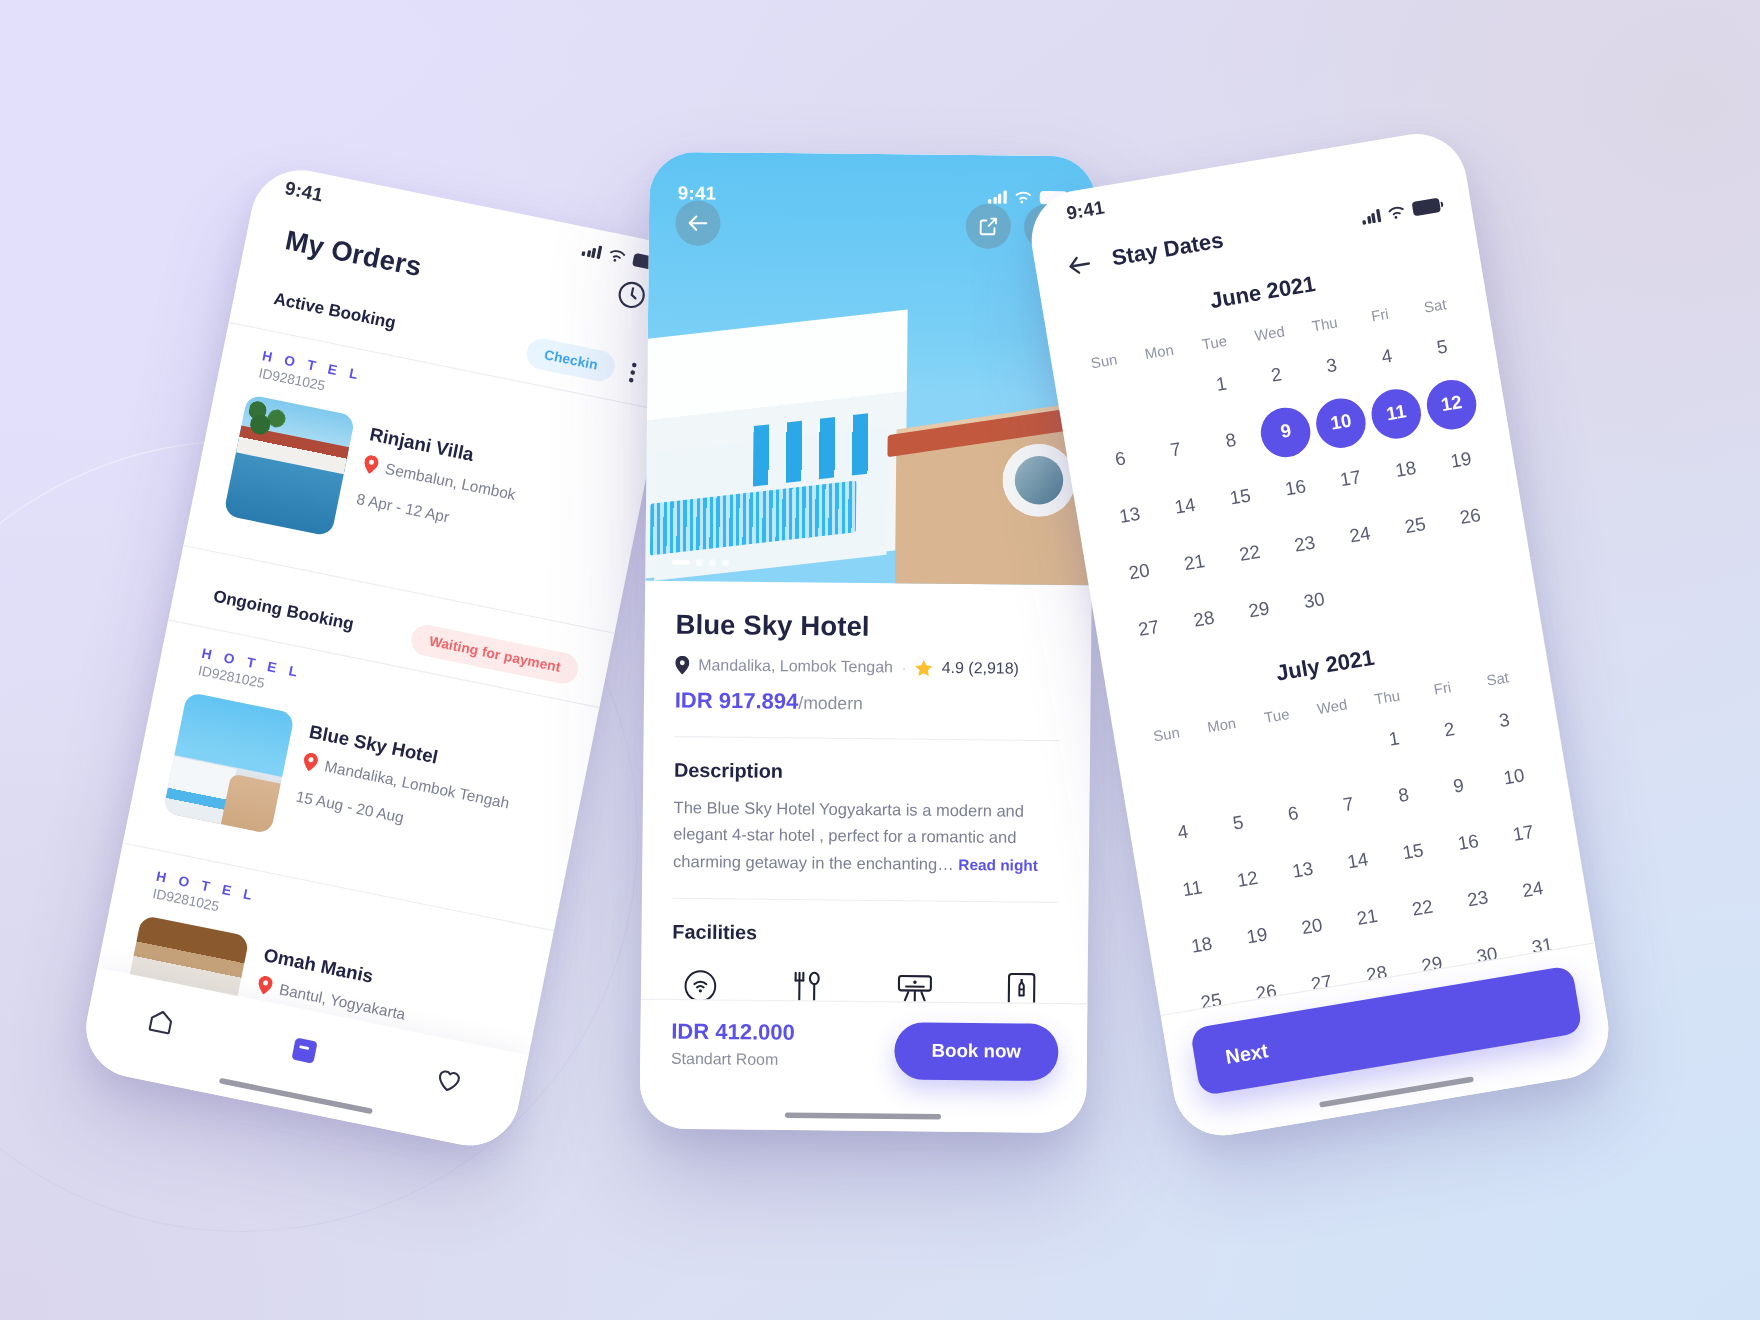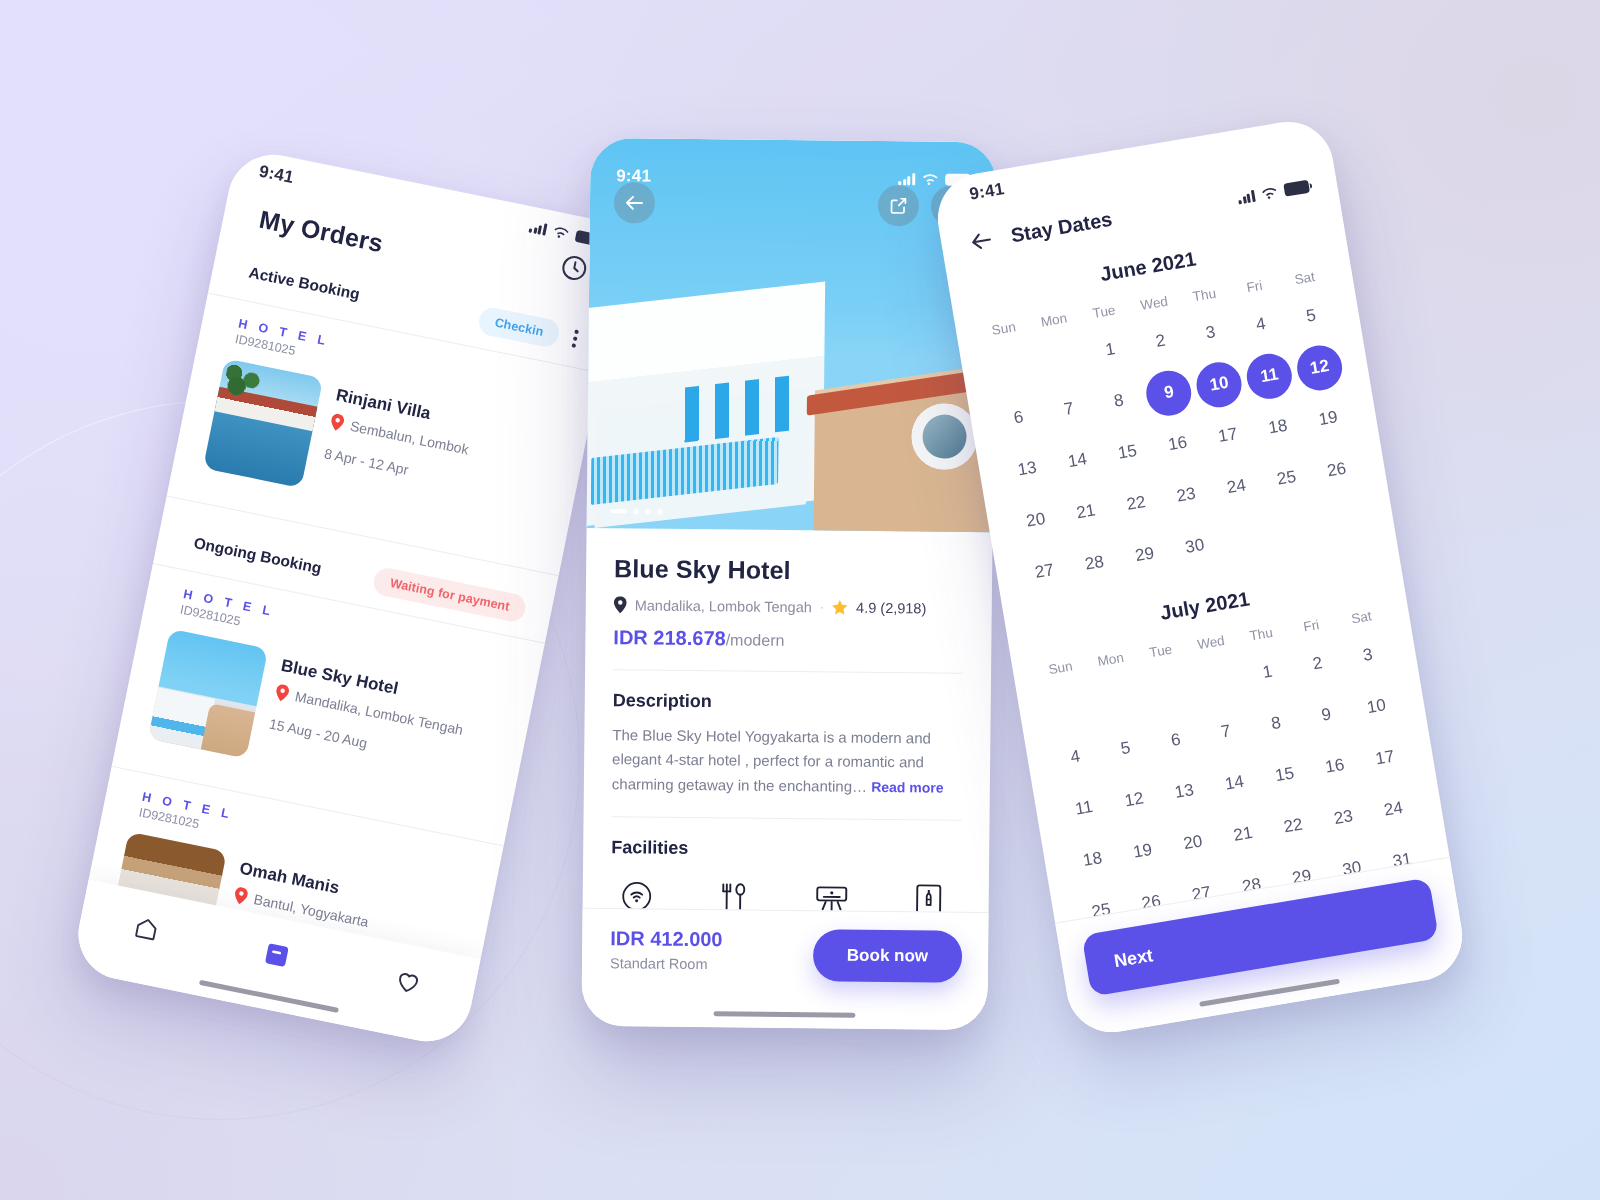--- a/index.html
+++ b/index.html
@@ -472,28 +472,28 @@
         </svg>
         <span class="loctxt">Mandalika, Lombok Tengah</span>
         <span class="sep">·</span>
         <svg width="16" height="16" viewBox="0 0 20 19">
           <path d="M10 0l2.9 6.1 6.7.9-4.9 4.7 1.2 6.7L10 15.2 4.1 18.4l1.2-6.7L.4 7l6.7-.9z" fill="#FDBF2D"></path>
         </svg>
         <span class="rate">4.9 (2,918)</span>
       </div>
       <div class="price-line">
         <span>IDR</span>
-        <span>218.678</span><span class="per">/modern</span>
+        <span>917.894</span><span class="per">/modern</span>
       </div>
       <div class="hr"></div>
 
       <div class="blk-title">Description</div>
       <div class="desc">
         <span>The Blue Sky Hotel Yogyakarta is a modern and elegant 4-star hotel , perfect for a romantic and charming getaway in the enchanting…</span>
-        <span class="rm">Read more</span>
+        <span class="rm">Read night</span>
       </div>
       <div class="hr"></div>
 
       <div class="blk-title">Facilities</div>
       <div class="facil-row">
         <div class="facil">
           <svg width="32" height="32" viewBox="0 0 32 32">
             <circle cx="16" cy="16" r="13.5" fill="none" stroke="#1E2033" stroke-width="1.8"></circle>
             <path d="M10.6 14.2a8 8 0 0 1 10.8 0M13 17.2a4.6 4.6 0 0 1 6 0" fill="none" stroke="#1E2033" stroke-width="1.9" stroke-linecap="round"></path>
             <circle cx="16" cy="20.3" r="1.5" fill="#1E2033"></circle>

